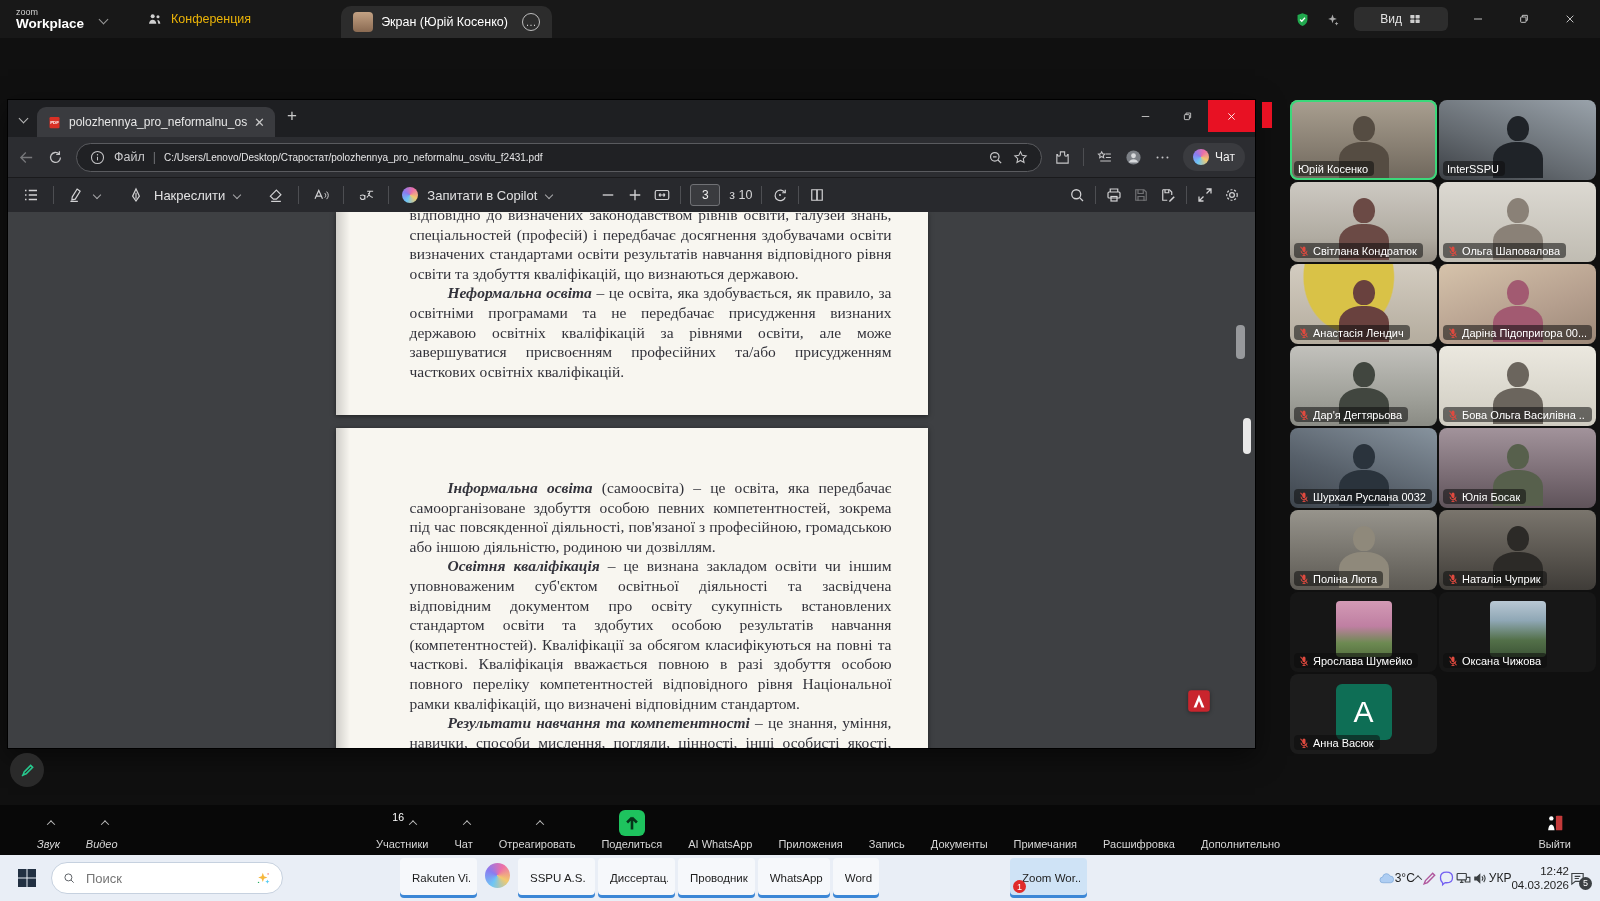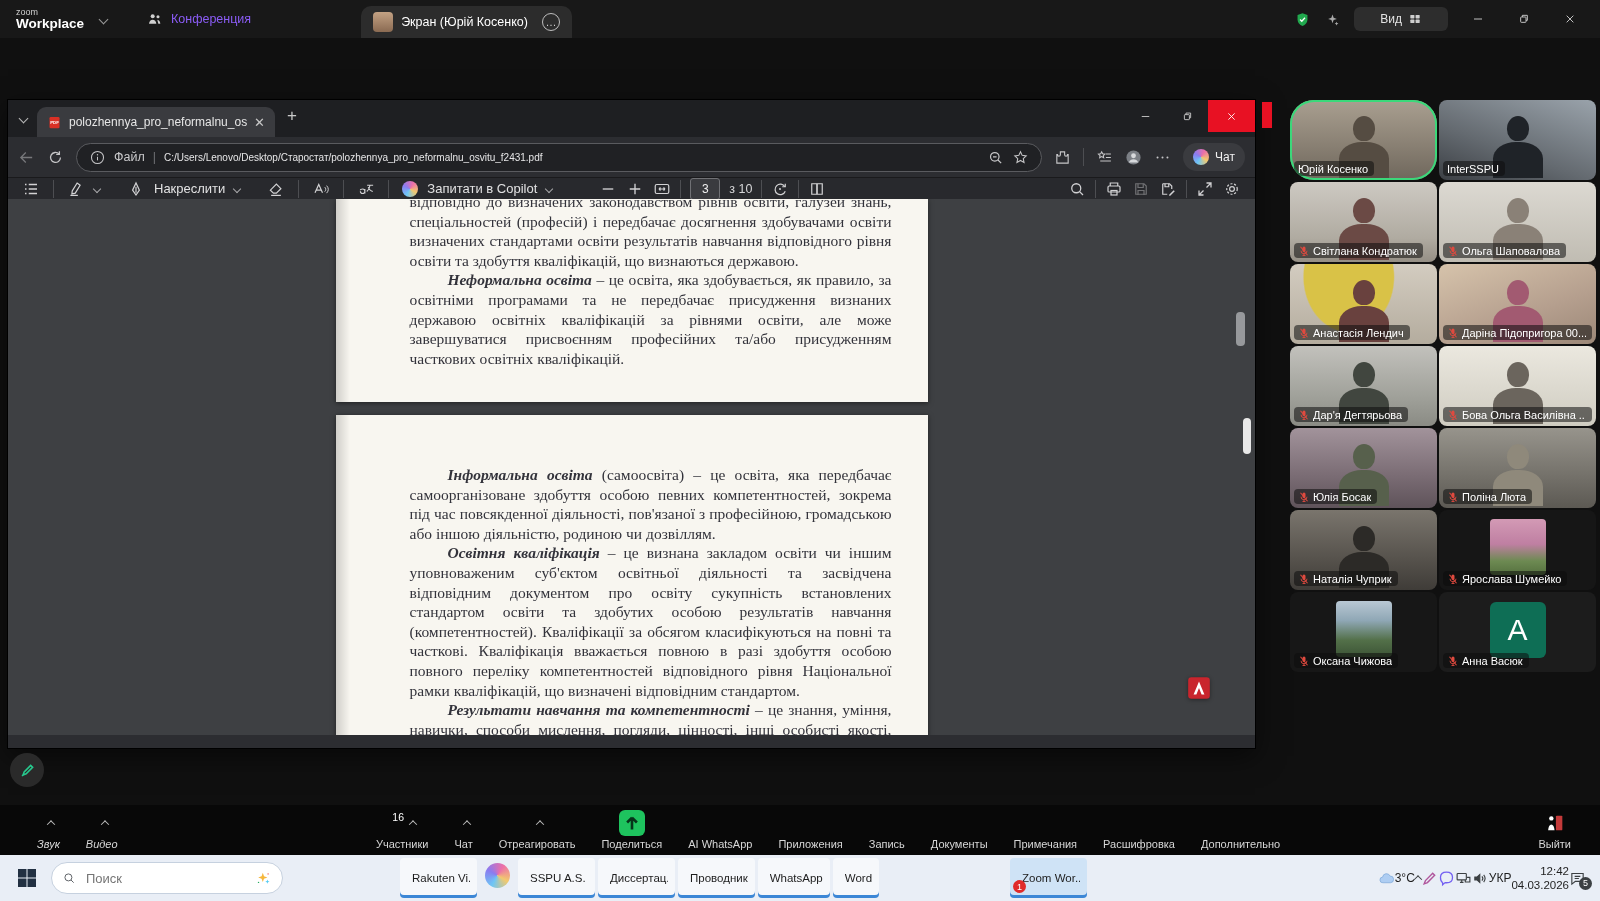--- a/index.html
+++ b/index.html
@@ -14,23 +14,23 @@
   .chev.up{transform:rotate(45deg) translate(1px,1px);}
   .chev.down{transform:rotate(225deg);}
   .copilot-dot{width:1em;height:1em;border-radius:50%;background:conic-gradient(from 210deg,#6ec6f5,#8a7bf0,#ec6fa8,#f2c96e,#6ec6f5);display:inline-block;}
 
   
   #ztitle{position:absolute;left:0;top:0;width:1600px;height:38px;background:#181818;display:flex;align-items:center;color:#e8e8e8;}
   .zlogo{display:flex;flex-direction:column;line-height:1;padding:0 10px 0 16px;}
   .zlogo .z1{font-size:9px;color:#cfcfcf;}
   .zlogo .z2{font-size:13.5px;font-weight:bold;color:#fff;}
   .zchev{color:#9a9a9a;margin:0 26px 0 6px;font-size:10px;}
-  .ztab{display:flex;align-items:center;gap:8px;font-size:12.5px;color:#8b5cf6;padding:0 14px;height:38px;}
+  .ztab{display:flex;align-items:center;gap:8px;font-size:12.5px;color:#eab308;padding:0 14px;height:38px;}
   .ztab .zt-ic{font-size:16px;color:#cfcfcf;}
-  .ztab.active{background:#2c2c2c;border-radius:10px 10px 0 0;height:32px;align-self:flex-end;margin-left:96px;padding:0 12px;color:#fff;}
+  .ztab.active{background:#2c2c2c;border-radius:10px 10px 0 0;height:32px;align-self:flex-end;margin-left:76px;padding:0 12px;color:#fff;}
   .zavatar{width:20px;height:20px;border-radius:4px;background:linear-gradient(180deg,#c3a284,#8a6a52);display:inline-block;}
   .zmore{width:18px;height:18px;border:1.4px solid #bdbdbd;border-radius:50%;display:inline-flex;align-items:center;justify-content:center;font-size:11px;line-height:1;color:#cfcfcf;margin-left:6px;}
   .zright{margin-left:auto;display:flex;align-items:center;gap:14px;padding-right:14px;}
   .zshield{font-size:17px;}
   .zsparkle{font-size:15px;color:#a9a9a9;}
   .zview{display:flex;align-items:center;gap:6px;background:#2d2d2d;border-radius:6px;padding:5px 26px;font-size:12px;color:#e3e3e3;}
   .zview [data-icon]{font-size:14px;color:#cfcfcf;}
   .zwc{font-size:16px;color:#cfcfcf;padding:0 8px;}
 
   
@@ -56,21 +56,21 @@
   .urlpill .scheme{color:#c9c9cb;}
   .urlpill .sep{color:#6f7073;}
   .urlpill .url{flex:1;white-space:nowrap;overflow:hidden;font-size:10px;}
   .urlpill .rt{font-size:16px;}
   .vsep{width:1px;height:18px;background:#4d4e52;}
   .copilot-pill{display:flex;align-items:center;gap:6px;background:#3a3b3f;border-radius:14px;height:28px;padding:0 10px;color:#f0f0f0;font-size:12px;}
   .copilot-pill .copilot-dot{font-size:16px;}
   .avatar-ic{font-size:20px;}
 
   
-  #pdfbar{height:22px;background:#28292d;border-top:1px solid #1a1a1c;display:flex;align-items:center;gap:13px;padding:0 14px;color:#d6d6d8;font-size:13px;}
+  #pdfbar{height:35px;background:#28292d;border-top:1px solid #1a1a1c;display:flex;align-items:center;gap:13px;padding:0 14px;color:#d6d6d8;font-size:13px;}
   #pdfbar [data-icon]{font-size:18px;color:#d2d2d4;}
   #pdfbar .lbl{color:#e2e2e3;}
   #pdfbar .grp{display:flex;align-items:center;gap:9px;}
   #pdfbar .chev{color:#a8a8aa;width:6px;height:6px;}
   .pagebox{width:30px;height:22px;background:#3a3b3f;border:1px solid #707175;border-radius:3px;color:#f0f0f0;text-align:center;font-size:12px;}
   #pdfbar .disabled{opacity:.42;}
   .grp.zoomgrp{margin-left:34px;}
   .grp.rightgrp{margin-left:auto;}
 
   
@@ -87,21 +87,21 @@
   #adobe-badge{position:absolute;left:1178px;top:476px;font-size:26px;filter:drop-shadow(0 1px 2px rgba(0,0,0,.4));}
 
   
   #edge-handle{position:absolute;left:1243px;top:380px;width:8px;height:36px;border-radius:4px;background:#e8e8e8;}
   #red-sliver{position:absolute;left:1262px;top:64px;width:10px;height:26px;background:#e81123;}
   #annotate-btn{position:absolute;left:10px;top:715px;width:34px;height:34px;border-radius:50%;background:#2a2a2a;display:flex;align-items:center;justify-content:center;font-size:19px;}
 
   
   #participants{position:absolute;left:1290px;top:62px;display:grid;grid-template-columns:147px 157px;grid-auto-rows:80px;gap:2px;}
   .tile{position:relative;border-radius:8px;overflow:hidden;background:#222;}
-  .tile.active{box-shadow:inset 0 0 0 2px #3bd87a;border-radius:24px;}
+  .tile.active{box-shadow:inset 0 0 0 2px #3bd87a;}
   .fig{position:absolute;left:50%;top:16px;transform:translateX(-50%);width:50px;height:60px;}
   .fig::before{content:"";position:absolute;top:0;left:50%;transform:translateX(-50%);width:22px;height:25px;border-radius:50% 50% 46% 46%;background:var(--fig,#333);}
   .fig::after{content:"";position:absolute;top:26px;left:50%;transform:translateX(-50%);width:50px;height:36px;border-radius:46% 46% 0 0;background:var(--fig,#333);}
   .photo{position:absolute;left:50%;top:9px;transform:translateX(-50%);width:56px;height:56px;border-radius:4px;}
   .letter-avatar{position:absolute;left:50%;top:10px;transform:translateX(-50%);width:56px;height:56px;border-radius:6px;background:#0e6e55;color:#fff;display:flex;align-items:center;justify-content:center;font-size:30px;}
   .ptag{position:absolute;left:4px;bottom:4px;max-width:calc(100% - 8px);display:flex;align-items:center;gap:3px;background:rgba(12,12,12,.55);border-radius:4px;padding:1.5px 6px 1.5px 4px;color:#fff;font-size:11px;white-space:nowrap;overflow:hidden;z-index:3;}
   .ptag .pname{overflow:hidden;text-overflow:clip;}
   .micoff{display:inline-flex;width:12px;height:12px;flex:none;}
   .micoff svg{width:12px;height:12px;}
   .v1{background:linear-gradient(180deg,#a99f90,#8a8174 55%,#6f675c);--fig:#554c42;}
@@ -606,20 +606,35 @@
                 <rect x="9" y="3" width="6" height="11" rx="3" fill="#e04a3f"></rect>
                 <path d="M6 11.5a6 6 0 0 0 12 0" fill="none" stroke="#e04a3f" stroke-width="1.8"></path>
                 <path d="M12 17.5V21M9 21h6" stroke="#e04a3f" stroke-width="1.8"></path>
                 <line x1="5" y1="3.5" x2="19" y2="20.5" stroke="#e04a3f" stroke-width="2.2"></line>
               </svg>
             </span>
             <span class="pname">Бова Ольга Василівна  ...</span>
           </span>
         </div>
 
+        <div class="tile v9">
+          <span class="fig"></span>
+
+          <span class="ptag">
+            <span class="micoff">
+              <svg viewBox="0 0 24 24">
+                <rect x="9" y="3" width="6" height="11" rx="3" fill="#e04a3f"></rect>
+                <path d="M6 11.5a6 6 0 0 0 12 0" fill="none" stroke="#e04a3f" stroke-width="1.8"></path>
+                <path d="M12 17.5V21M9 21h6" stroke="#e04a3f" stroke-width="1.8"></path>
+                <line x1="5" y1="3.5" x2="19" y2="20.5" stroke="#e04a3f" stroke-width="2.2"></line>
+              </svg>
+            </span>
+            <span class="pname">Шурхал Руслана 0032</span>
+          </span>
+        </div>
 
         <div class="tile v10">
           <span class="fig"></span>
 
           <span class="ptag">
             <span class="micoff">
               <svg viewBox="0 0 24 24">
                 <rect x="9" y="3" width="6" height="11" rx="3" fill="#e04a3f"></rect>
                 <path d="M6 11.5a6 6 0 0 0 12 0" fill="none" stroke="#e04a3f" stroke-width="1.8"></path>
                 <path d="M12 17.5V21M9 21h6" stroke="#e04a3f" stroke-width="1.8"></path>

